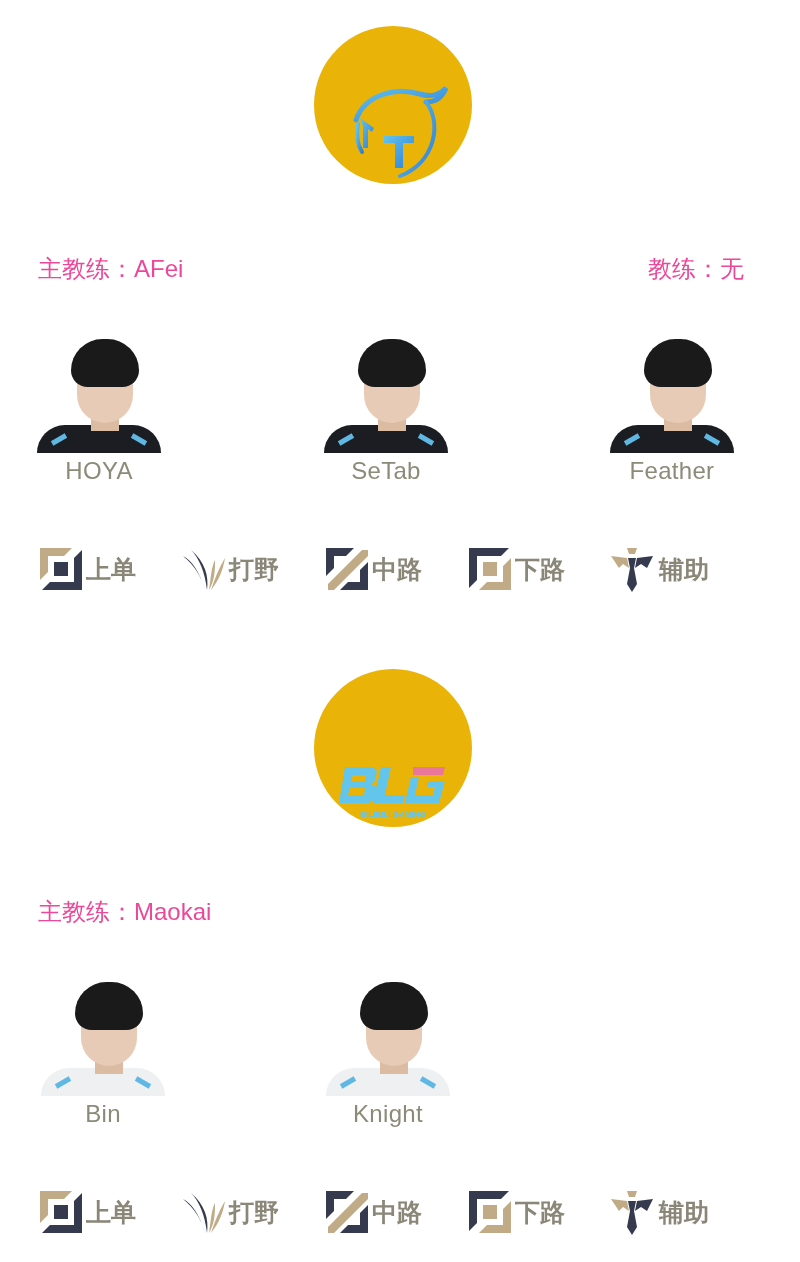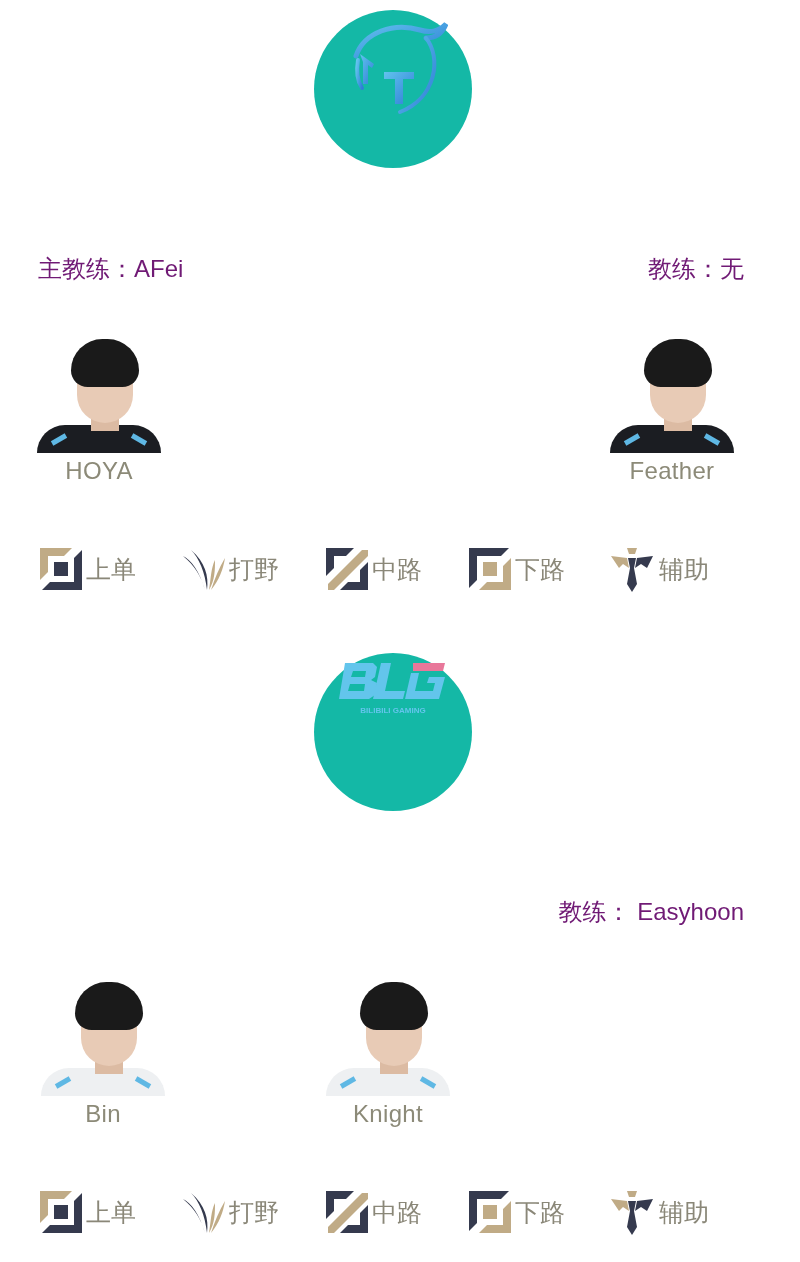--- a/index.html
+++ b/index.html
@@ -4,29 +4,29 @@
   <style>
     * { box-sizing: border-box; margin: 0; padding: 0; }
     html, body { width: 800px; height: 1262px; background: #ffffff; overflow: hidden; }
     body { font-family: "Liberation Sans", "DejaVu Sans", sans-serif; color: #333; position: relative; }
 
     .team-section { position: absolute; left: 0; width: 800px; }
     .team-a { top: 0; }
     .team-b { top: 643px; }
 
     .logo-circle {
-      position: absolute; left: 314px; top: 10px;
+      position: absolute; left: 314px; top: 26px;
       width: 158px; height: 158px; border-radius: 50%;
-      background: #14b8a6;
-      display: flex; align-items: flex-start; justify-content: center;
+      background: #eab308;
+      display: flex; align-items: flex-end; justify-content: center;
     }
 
     .coach-row {
       position: absolute; left: 0; top: 253px; width: 800px; height: 36px;
-      font-size: 24px; color: #701a75;
+      font-size: 24px; color: #ec4899;
     }
     .coach-left { position: absolute; left: 38px; top: 0; }
     .coach-right { position: absolute; right: 56px; top: 0; }
     .coach-label { letter-spacing: 0px; }
 
     .players-row { position: absolute; left: 0; top: 335px; width: 800px; height: 160px; padding-left: 37px; }
     .player { position: absolute; top: 0; width: 124px; text-align: center; }
     .photo {
       width: 124px; height: 118px; position: relative; overflow: hidden;
       margin: 0 auto;
@@ -35,21 +35,21 @@
     .photo .face { position: absolute; left: 40px; top: 22px; width: 56px; height: 66px; border-radius: 26px 26px 28px 28px; background: #e8cbb6; }
     .photo .neck { position: absolute; left: 54px; top: 80px; width: 28px; height: 16px; background: #dcbba3; }
     .photo .shirt { position: absolute; left: 0; top: 90px; width: 124px; height: 28px; border-radius: 40px 40px 0 0; }
     .photo .stripe1 { position: absolute; left: 14px; top: 102px; width: 16px; height: 5px; transform: rotate(-30deg); background: #5fb8e4; }
     .photo .stripe2 { position: absolute; right: 14px; top: 102px; width: 16px; height: 5px; transform: rotate(30deg); background: #5fb8e4; }
     .shirt-dark { background: #1b1d22; }
     .shirt-light { background: #eef0f2; }
 
     .player-name { font-size: 24px; color: #8c8a78; margin-top: 4px; letter-spacing: 0.3px; }
 
-    .roles-row { position: absolute; left: 0; top: 543px; width: 800px; height: 52px; }
+    .roles-row { position: absolute; left: 0; top: 543px; width: 800px; height: 52px; font-weight: bold; }
     .role { position: absolute; top: 0; height: 52px; display: flex; align-items: center; }
     .role-icon { width: 46px; height: 46px; flex: 0 0 46px; }
     .role-label { font-size: 25px; color: #8a8778; margin-left: 2px; font-family: "DejaVu Sans", sans-serif; }
   </style>
 </head>
 <body>
 
 <section class="team-section team-a">
   <div class="logo-circle">
     <svg width="110" height="110" viewBox="0 0 110 110">
@@ -81,20 +81,31 @@
       <div class="photo">
           <div class="shirt shirt-dark"></div>
           <div class="stripe1"></div>
           <div class="stripe2"></div>
           <div class="neck"></div>
           <div class="face"></div>
           <div class="hair"></div>
         </div>
       <div class="player-name">HOYA</div>
     </div>
+    <div class="player" style="left:324px">
+      <div class="photo">
+          <div class="shirt shirt-dark"></div>
+          <div class="stripe1"></div>
+          <div class="stripe2"></div>
+          <div class="neck"></div>
+          <div class="face"></div>
+          <div class="hair"></div>
+        </div>
+      <div class="player-name">SeTab</div>
+    </div>
     <div class="player" style="left:610px">
       <div class="photo">
           <div class="shirt shirt-dark"></div>
           <div class="stripe1"></div>
           <div class="stripe2"></div>
           <div class="neck"></div>
           <div class="face"></div>
           <div class="hair"></div>
         </div>
       <div class="player-name">Feather</div>
@@ -152,22 +163,22 @@
     <svg width="120" height="70" viewBox="0 0 120 70">
       <path d="M12 10 L40 10 L44 14 L42 24 L38 27 L44 30 L42 42 L36 46 L6 46 Z M20 18 L18 24 L32 24 L33 18 Z M17 31 L15 38 L31 38 L32 31 Z" fill="#63c5ec" fill-rule="evenodd"></path>
       <path d="M48 10 L58 10 L52 38 L72 38 L70 46 L40 46 Z" fill="#63c5ec"></path>
       <path d="M80 10 L112 10 L110 18 L80 18 Z" fill="#e8779a"></path>
       <path d="M78 20 L86 20 L82 38 L100 38 L102 30 L94 30 L96 24 L112 24 L106 46 L72 46 Z" fill="#63c5ec"></path>
       <text x="60" y="60" text-anchor="middle" font-size="8" font-weight="bold" fill="#63c5ec" font-family="Liberation Sans, sans-serif">BILIBILI GAMING</text>
     </svg>
   </div>
 
   <div class="coach-row">
-    <div class="coach-right">
-      <span class="coach-label">教练：</span><span style="white-space:pre"> Easyhoon</span>
+    <div class="coach-left">
+      <span class="coach-label">主教练：</span><span>Maokai</span>
     </div>
   </div>
 
   <div class="players-row" style="top:335px">
     <div class="player" style="left:41px">
       <div class="photo">
           <div class="shirt shirt-light"></div>
           <div class="stripe1"></div>
           <div class="stripe2"></div>
           <div class="neck"></div>

